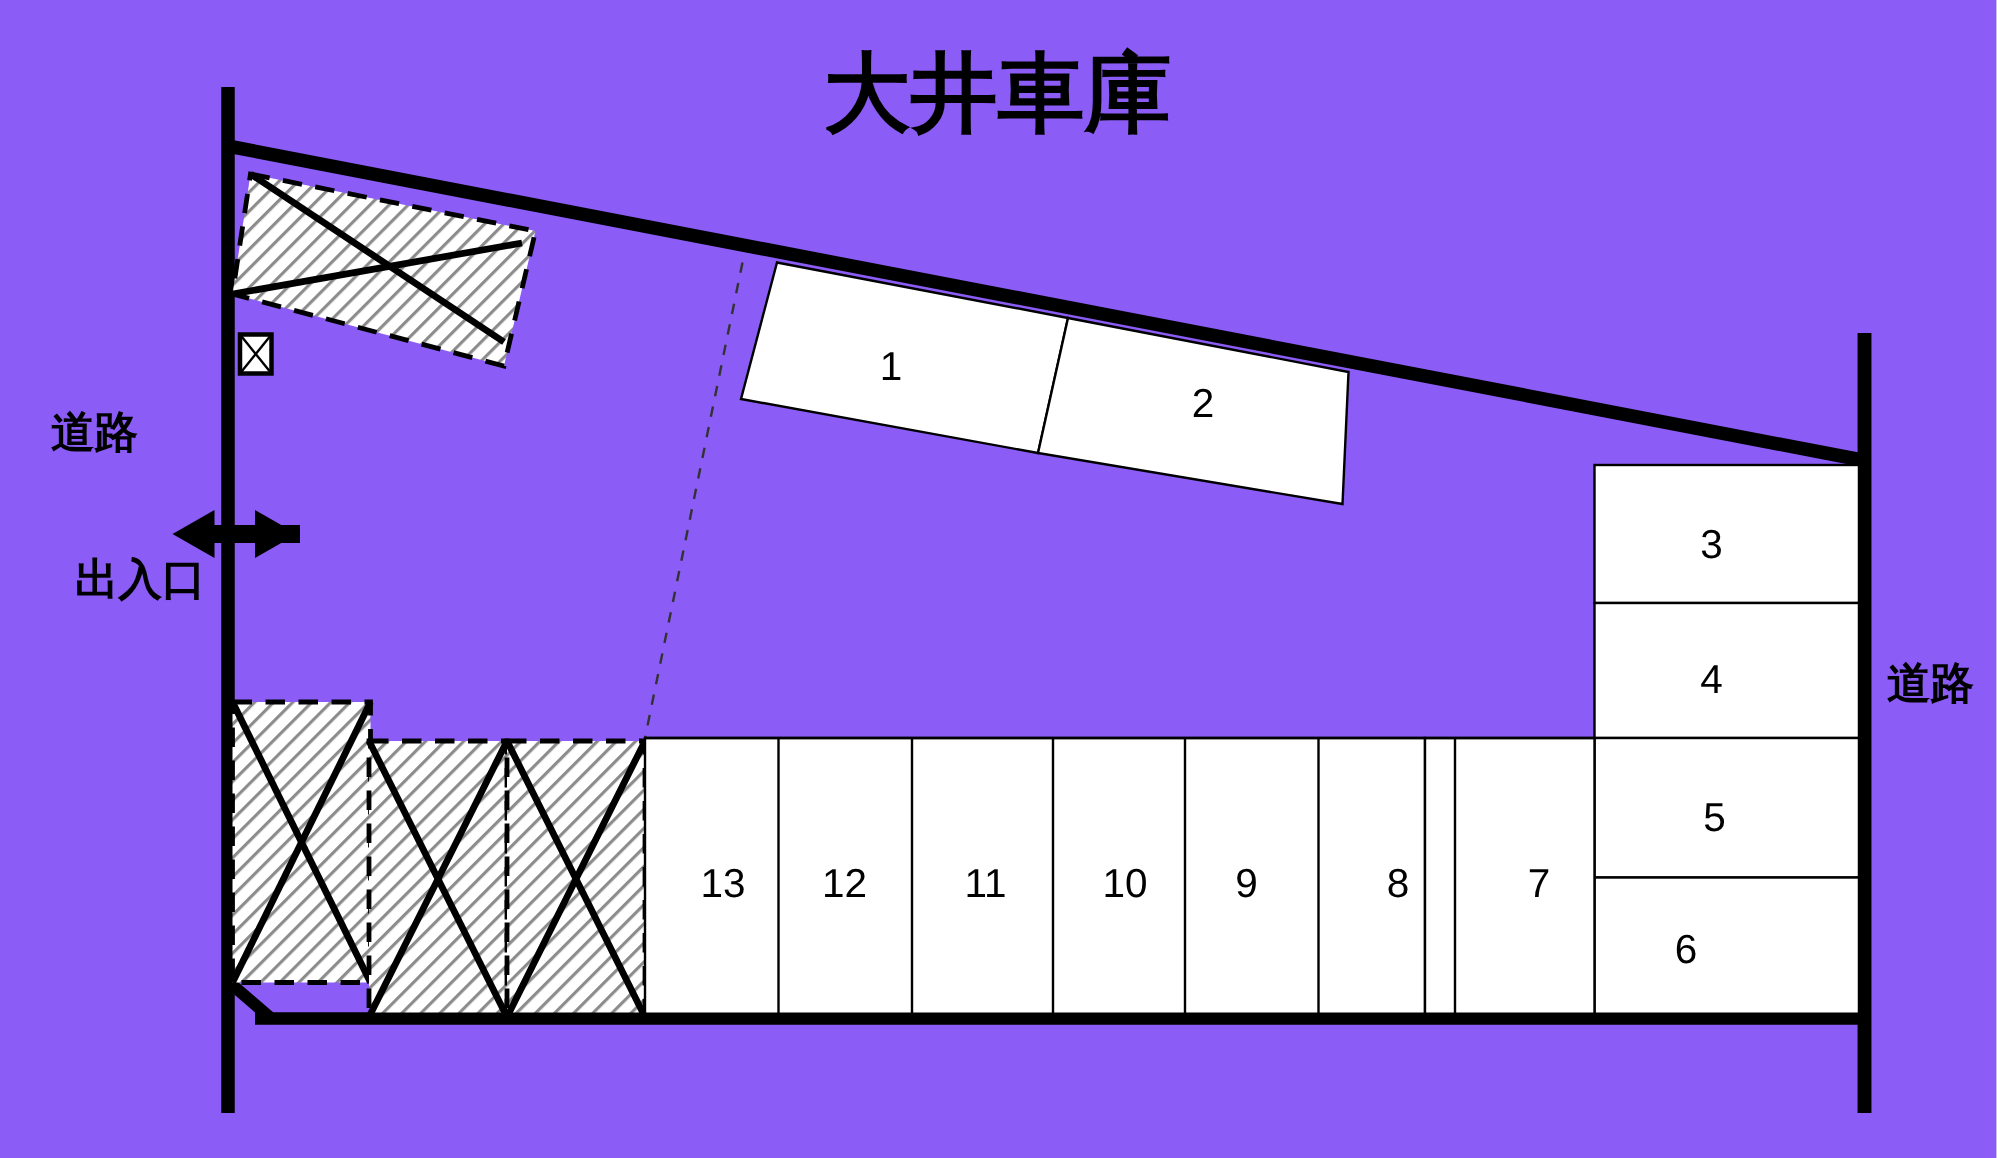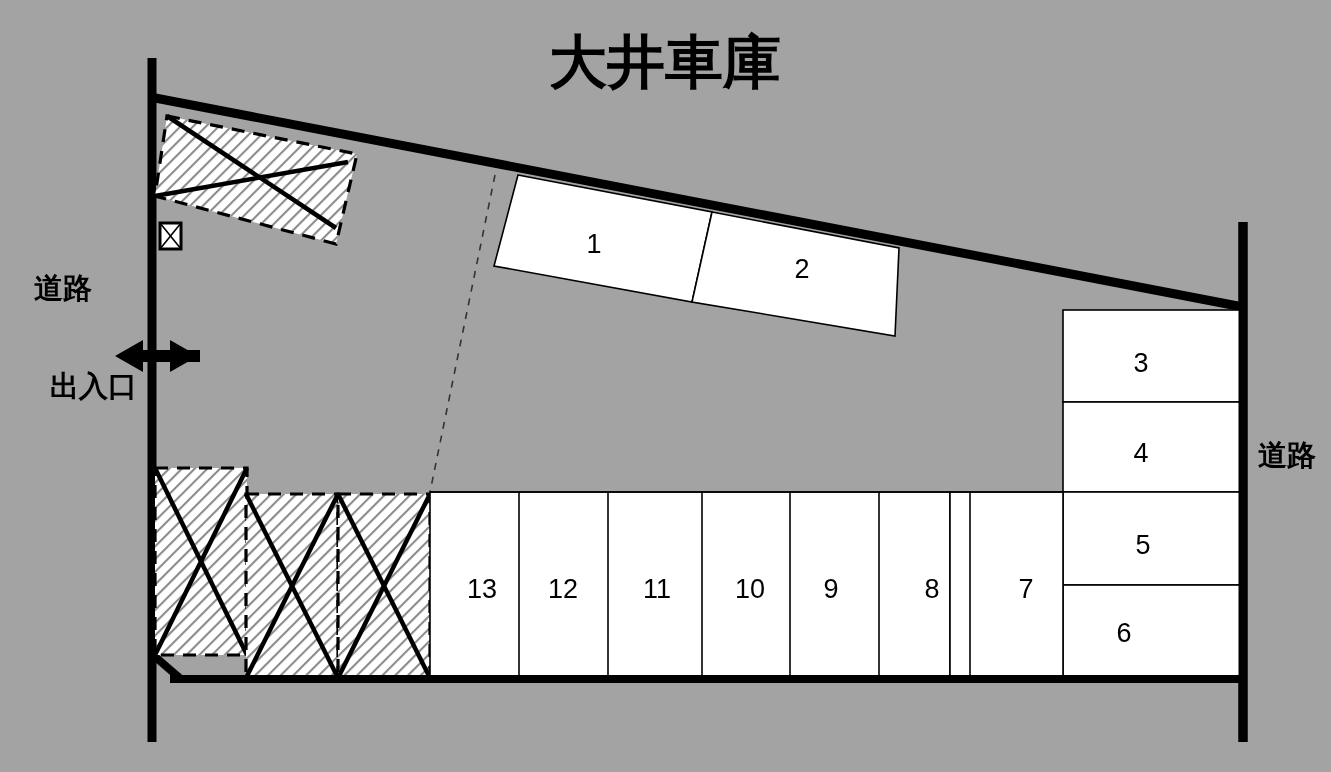--- a/index.html
+++ b/index.html
@@ -7,21 +7,21 @@
     padding: 0;
     background: #ffffff;
   }
   body {
     font-family: "Liberation Sans", sans-serif;
   }
   #page {
     position: relative;
     width: 1331px;
     height: 772px;
-    background: #a3a3a3;
+    background: #8b5cf6;
     overflow: hidden;
   }
   #plan-svg {
     position: absolute;
     left: 0;
     top: 0;
     width: 1331px;
     height: 772px;
     display: block;
   }

